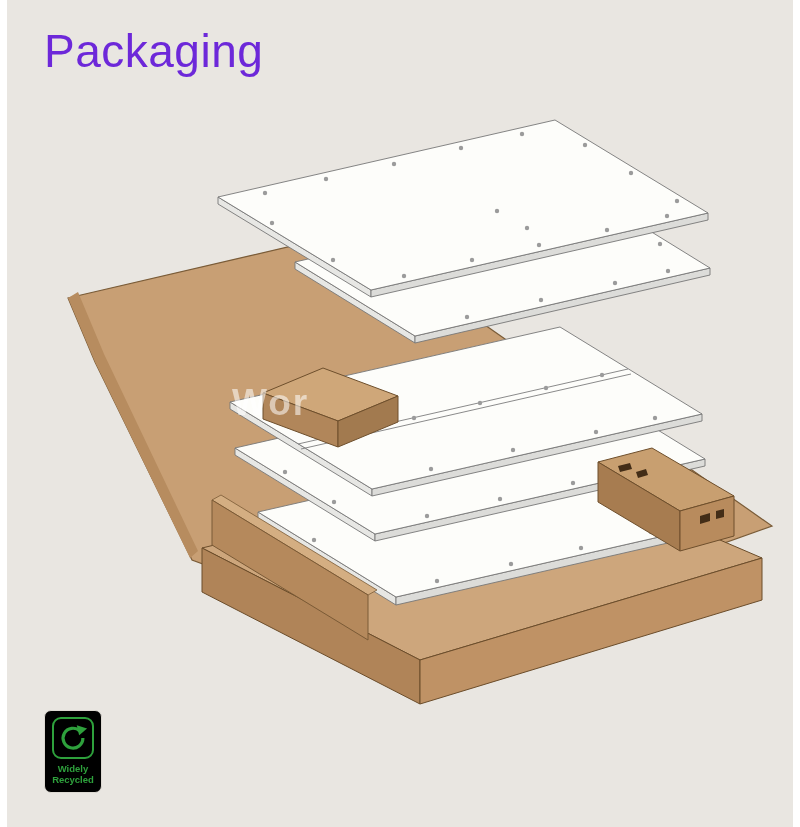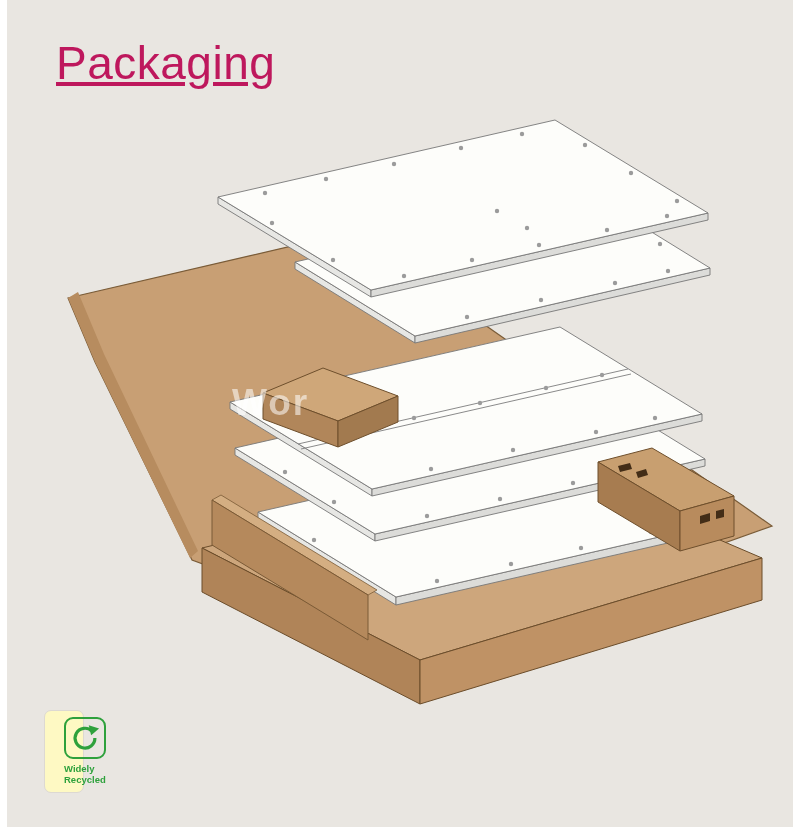--- a/index.html
+++ b/index.html
@@ -5,34 +5,34 @@
   html,body{margin:0;padding:0;}
   body{
     width:800px;height:827px;position:relative;overflow:hidden;
     background:#e9e6e1;
     font-family:"Liberation Sans", sans-serif;
   }
   .edge-strip{position:absolute;top:0;bottom:0;width:7px;background:#ffffff;}
   .edge-strip.left{left:0;}
   .edge-strip.right{right:0;}
   .title{
-    position:absolute;left:44px;top:24px;margin:12px;
-    font-size:46px;font-weight:400;color:#be185d;letter-spacing:.5px;text-decoration:underline;
+    position:absolute;left:44px;top:24px;margin:0;
+    font-size:46px;font-weight:400;color:#6d28d9;letter-spacing:.5px;
   }
   .diagram-svg{position:absolute;left:0;top:0;width:800px;height:827px;}
   .watermark{
     position:absolute;left:232px;top:382px;
     font-size:37px;font-weight:700;letter-spacing:2px;
     color:rgba(255,255,255,.55);
     pointer-events:none;
   }
   .badge{
-    position:absolute;left:44px;top:710px;width:38px;
-    background:#fef9c3;border:1px solid #ddd9d2;border-radius:7px;
-    padding:6px 19px 7px;box-sizing:border-box;text-align:center;
+    position:absolute;left:44px;top:710px;width:58px;
+    background:#000000;border:1px solid #ddd9d2;border-radius:7px;
+    padding:6px 3px 7px;box-sizing:border-box;text-align:center;
   }
   .badge-frame{
     width:42px;height:42px;margin:0 auto;
     border:2.5px solid #2ea13c;border-radius:9px;
     display:flex;align-items:center;justify-content:center;box-sizing:border-box;
   }
   .badge-text{
     margin-top:4px;font-size:9.5px;line-height:1.18;font-weight:700;color:#2ea13c;
   }
   

